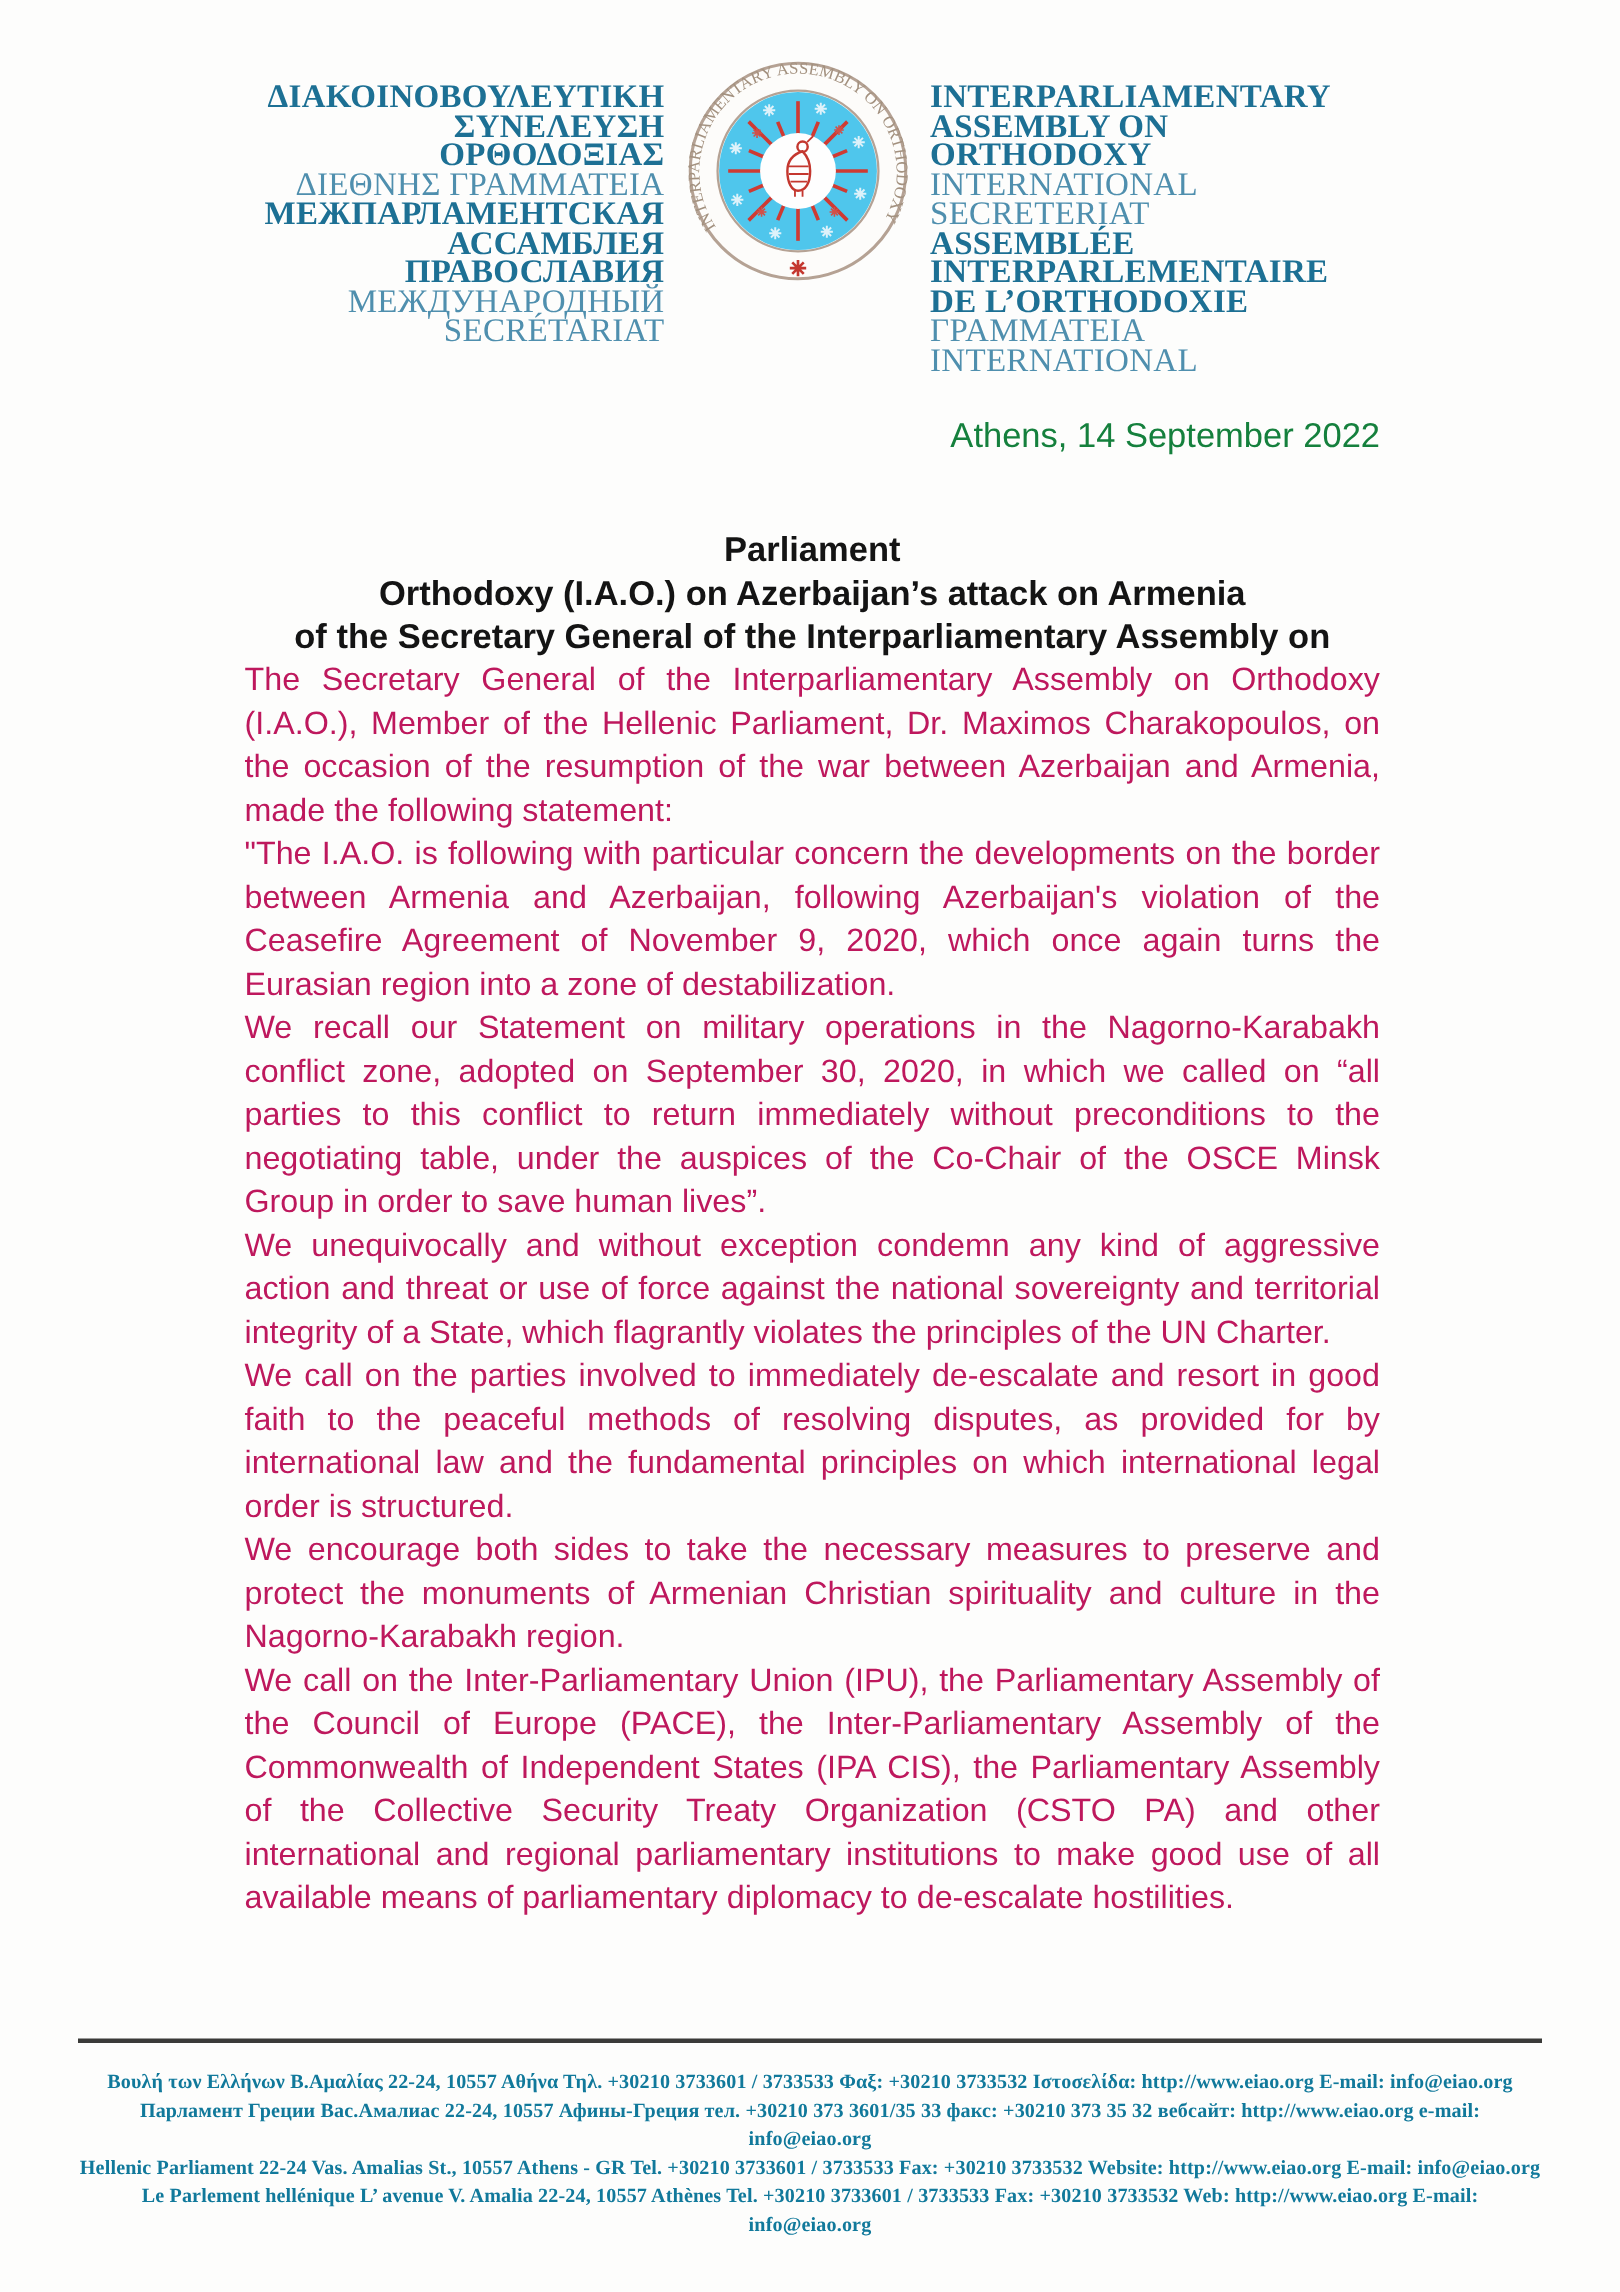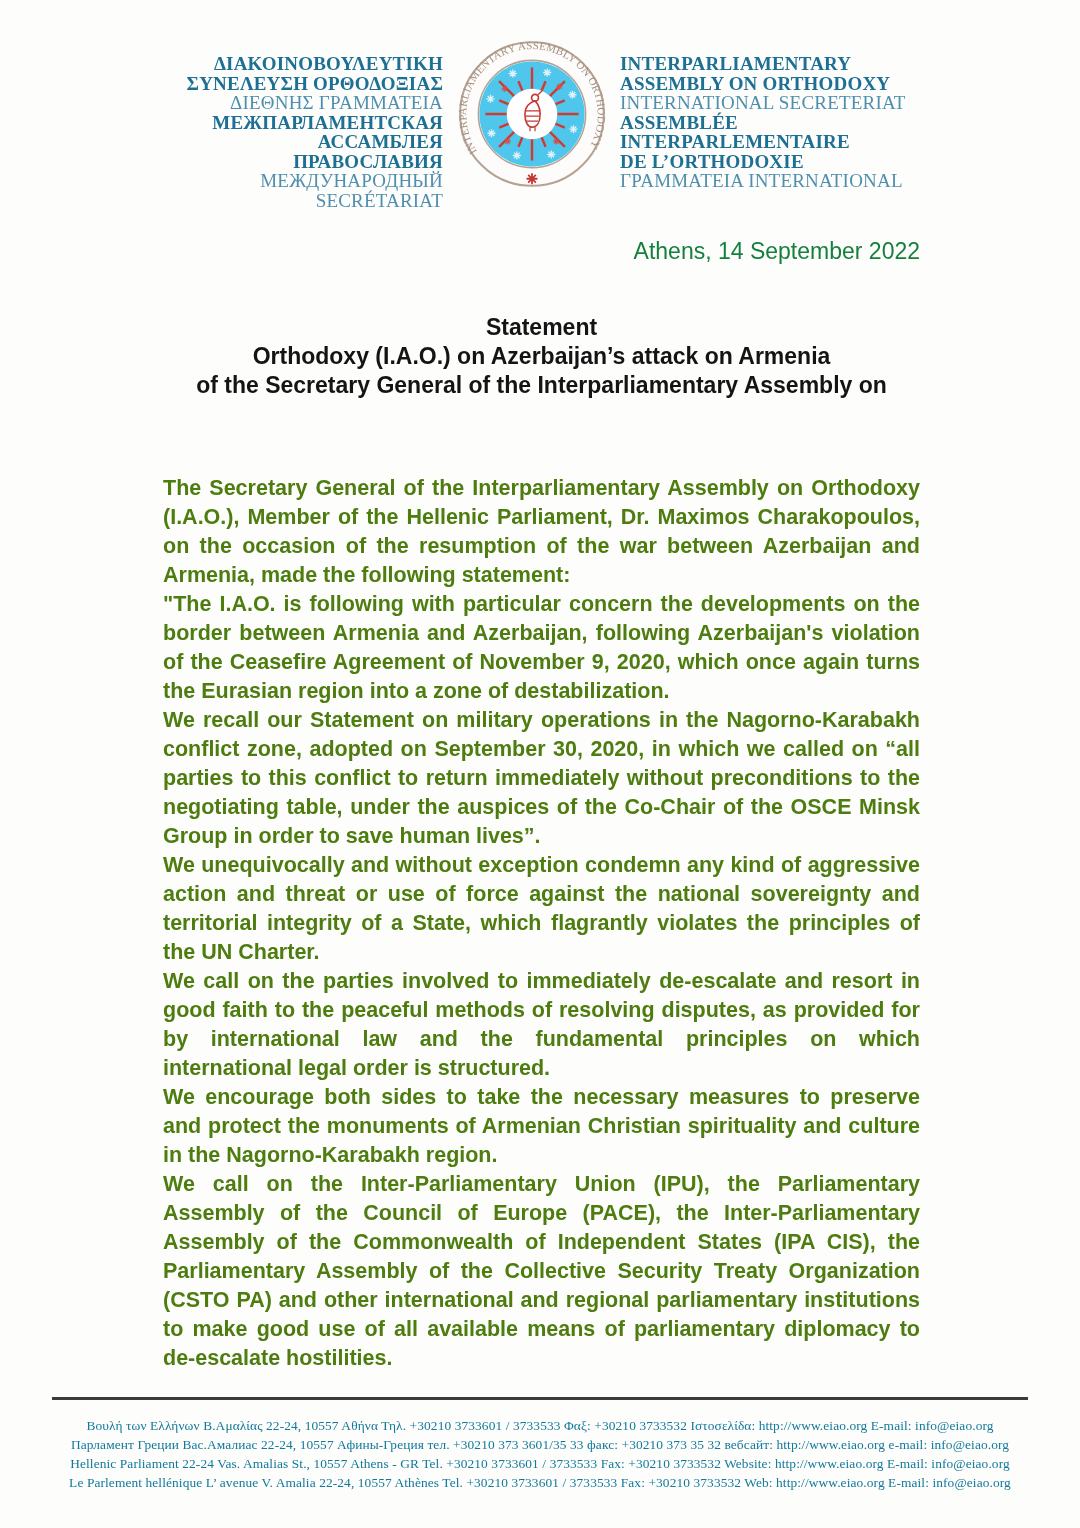--- a/index.html
+++ b/index.html
@@ -18,21 +18,21 @@
 
   
   .letterhead {
     display: flex;
     align-items: flex-start;
     justify-content: space-between;
     padding-top: 28px;
   }
   .org-block {
     font-family: "Liberation Serif", serif;
-    font-size: 19px;
+    font-size: 22px;
     line-height: 19.5px;
     padding-top: 26px;
     letter-spacing: 0.2px;
   }
   .org-left  { width: 280px; text-align: right; }
   .org-right { width: 300px; text-align: left; }
   .hl      { color: #4f8fae; font-weight: normal; }
   .hl.bold { color: #1d7094; font-weight: bold; }
 
   .seal-wrap { width: 176px; flex: 0 0 176px; }
@@ -48,43 +48,41 @@
     margin-top: 48px;
     text-align: center;
     font-weight: bold;
     font-size: 23px;
     line-height: 29px;
     color: #141414;
   }
 
   
   .body-text {
-    margin-top: 74px;
     font-size: 21.5px;
     line-height: 29px;
     text-align: justify;
-    color: #4d7c0f;
-    font-weight: bold;
+    color: #be185d;
   }
   .body-text p { margin: 0; }
 
   
   .footer {
     position: absolute;
     left: 52px;
     right: 52px;
     bottom: 36px;
   }
   .footer-rule {
     border-top: 3px solid #3b3b39;
     margin-bottom: 9px;
   }
   .footer-lines {
     font-family: "Liberation Serif", serif;
-    font-weight: normal;
+    font-weight: bold;
     font-size: 13.4px;
     line-height: 19px;
     text-align: center;
     color: #11799b;
     letter-spacing: 0.1px;
     margin-top: 16px;
   }
 </style>
 </head>
 <body>
@@ -178,21 +176,21 @@
         <div class="hl">INTERNATIONAL SECRETERIAT</div>
         <div class="hl bold">ASSEMBLÉE INTERPARLEMENTAIRE</div>
         <div class="hl bold">DE L’ORTHODOXIE</div>
         <div class="hl">ΓΡΑΜΜΑΤΕΙΑ INTERNATIONAL</div>
       </div>
     </div>
 
     <div class="date-line">Athens, 14 September 2022</div>
 
     <div class="doc-title">
-      <div>Statement</div>
+      <div>Parliament</div>
       <div>Orthodoxy (I.A.O.) on Azerbaijan’s attack on Armenia</div>
       <div>of the Secretary General of the Interparliamentary Assembly on</div>
     </div>
 
     <div class="body-text">
       <p>The Secretary General of the Interparliamentary Assembly on Orthodoxy (I.A.O.), Member of the Hellenic Parliament, Dr. Maximos Charakopoulos, on the occasion of the resumption of the war between Azerbaijan and Armenia, made the following statement:</p>
       <p>"The I.A.O. is following with particular concern the developments on the border between Armenia and Azerbaijan, following Azerbaijan's violation of the Ceasefire Agreement of November 9, 2020, which once again turns the Eurasian region into a zone of destabilization.</p>
       <p>We recall our Statement on military operations in the Nagorno-Karabakh conflict zone, adopted on September 30, 2020, in which we called on “all parties to this conflict to return immediately without preconditions to the negotiating table, under the auspices of the Co-Chair of the OSCE Minsk Group in order to save human lives”.</p>
       <p>We unequivocally and without exception condemn any kind of aggressive action and threat or use of force against the national sovereignty and territorial integrity of a State, which flagrantly violates the principles of the UN Charter.</p>
       <p>We call on the parties involved to immediately de-escalate and resort in good faith to the peaceful methods of resolving disputes, as provided for by international law and the fundamental principles on which international legal order is structured.</p>

